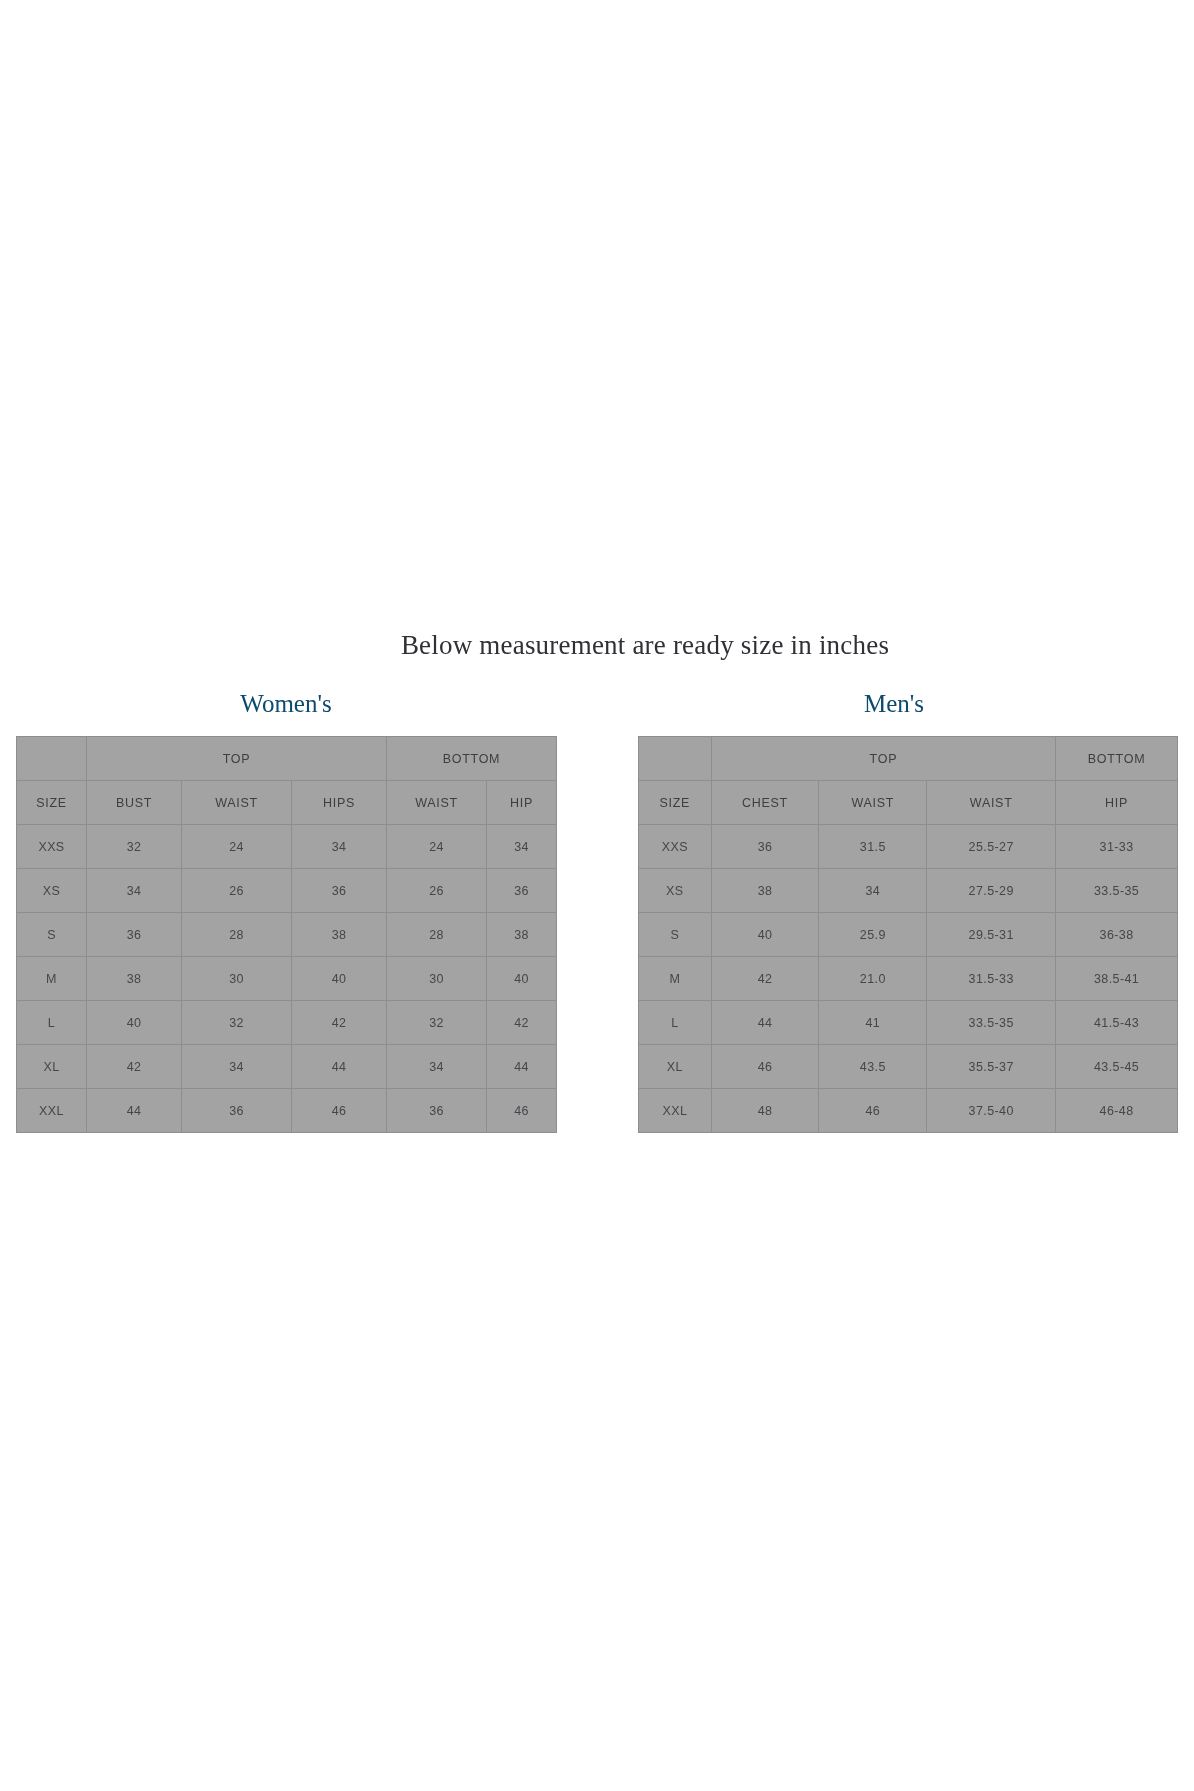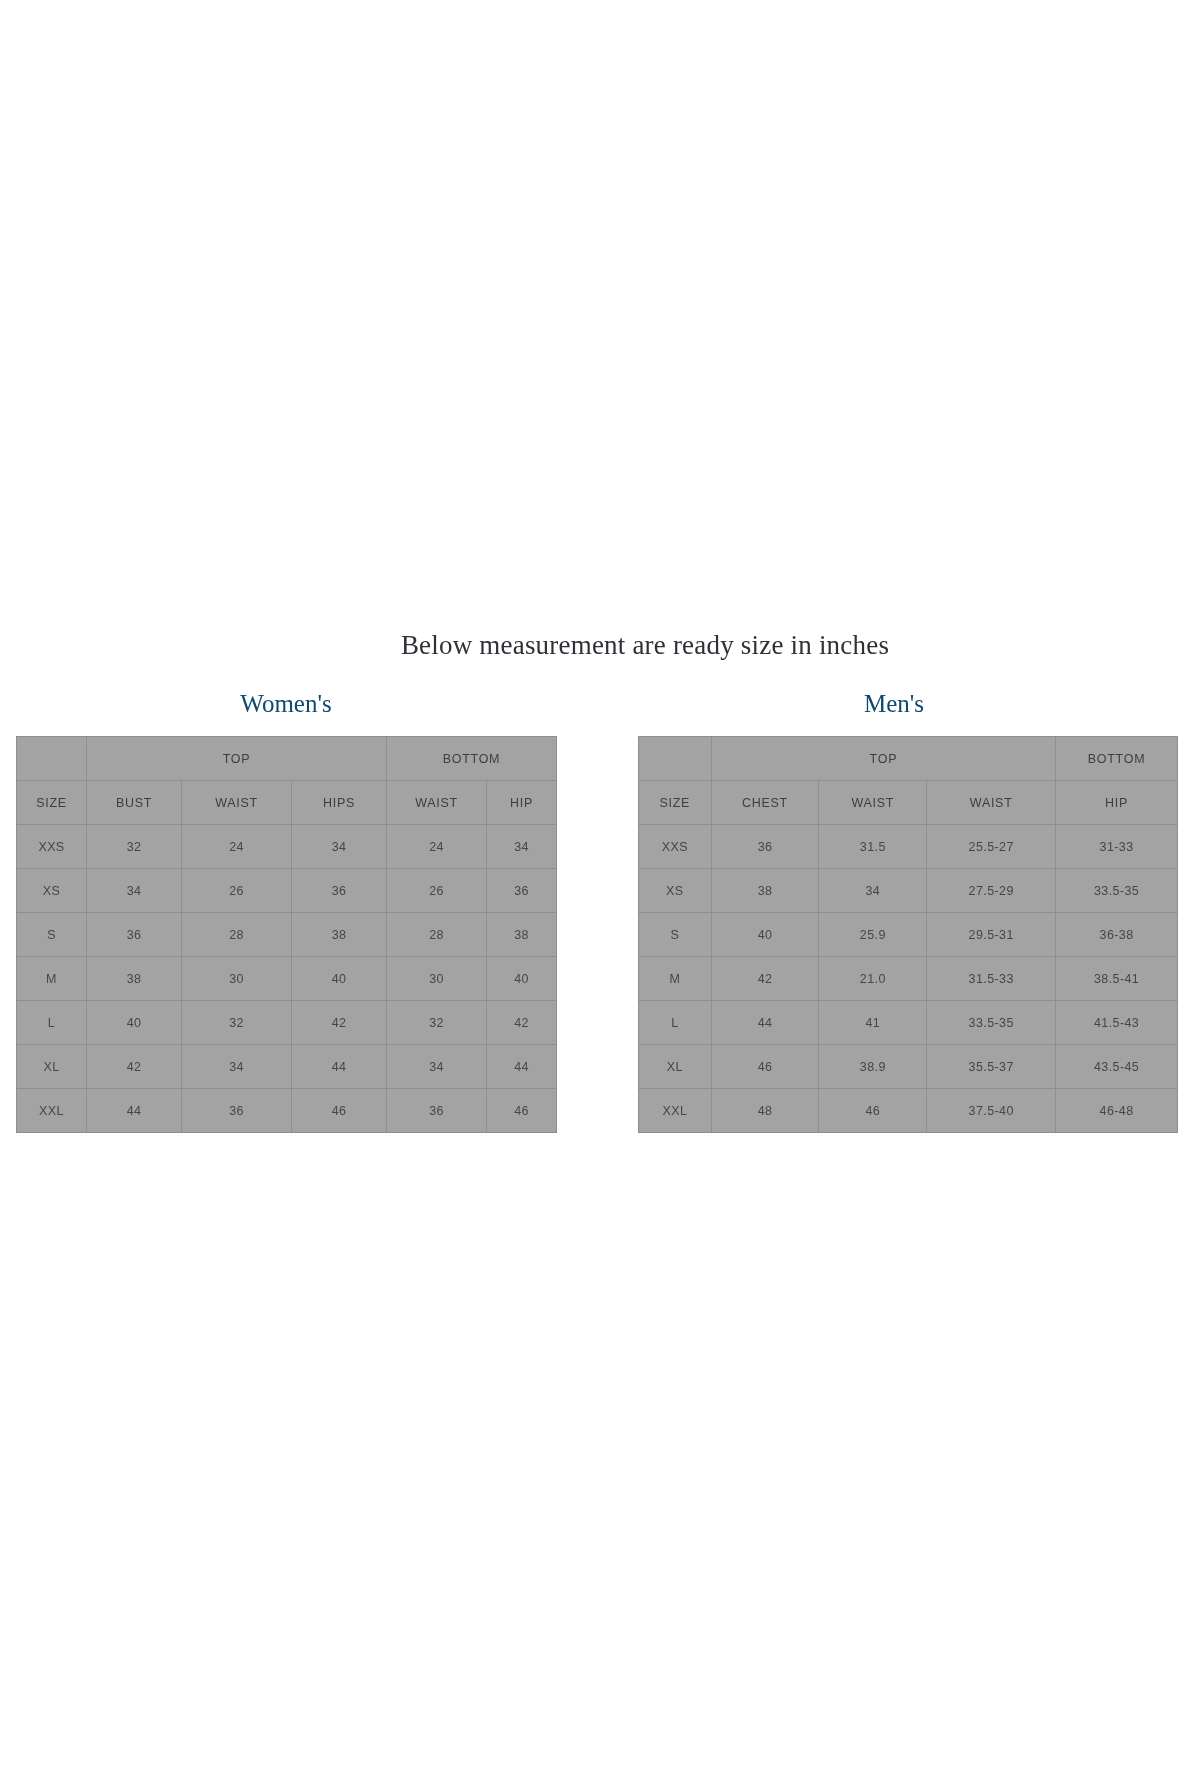--- a/index.html
+++ b/index.html
@@ -257,21 +257,21 @@
         <tr>
           <td class="size-col">L</td>
           <td>44</td>
           <td>41</td>
           <td>33.5-35</td>
           <td>41.5-43</td>
         </tr>
         <tr>
           <td class="size-col">XL</td>
           <td>46</td>
-          <td>38.9</td>
+          <td>43.5</td>
           <td>35.5-37</td>
           <td>43.5-45</td>
         </tr>
         <tr>
           <td class="size-col">XXL</td>
           <td>48</td>
           <td>46</td>
           <td>37.5-40</td>
           <td>46-48</td>
         </tr>

